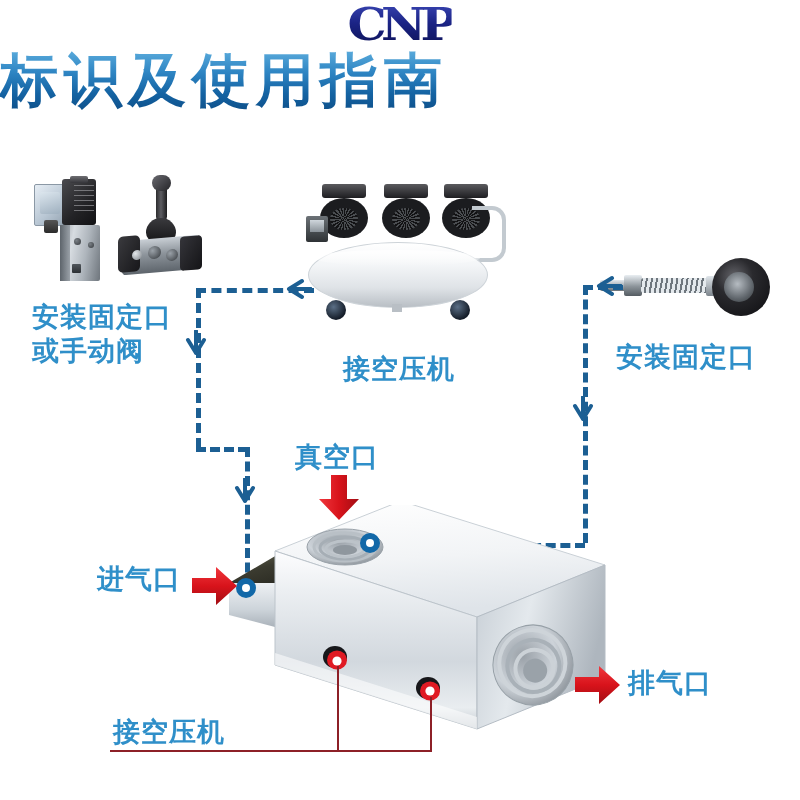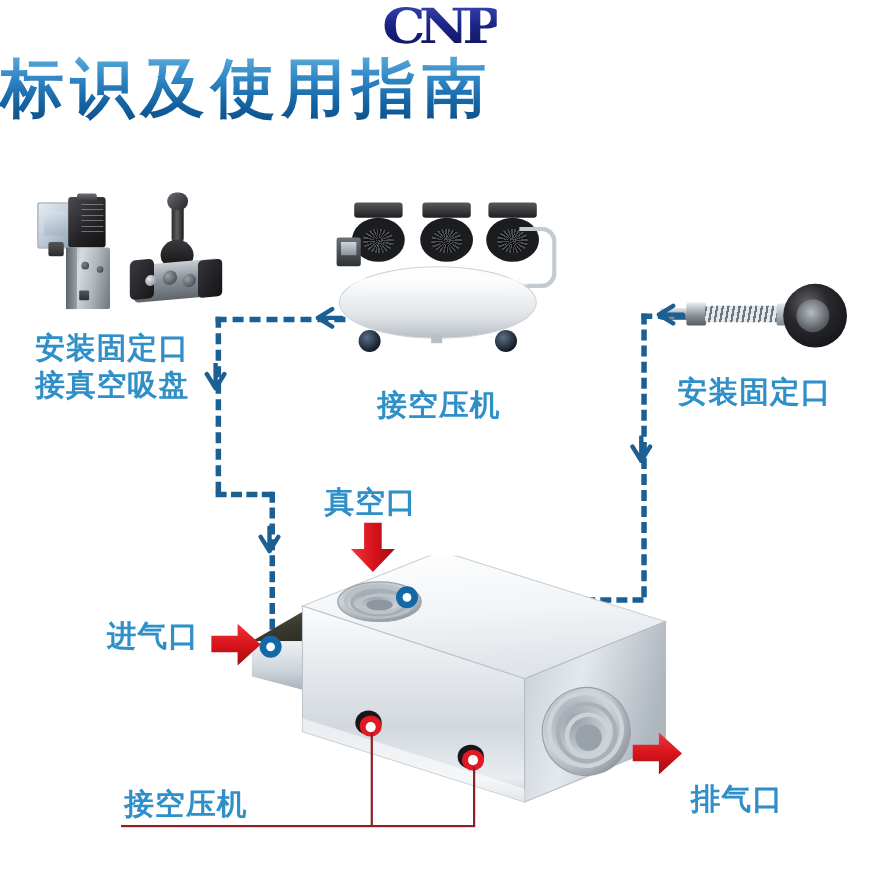--- a/index.html
+++ b/index.html
@@ -126,21 +126,21 @@
     <div style="position:absolute;left:32px;top:68px;width:13px;height:13px;border-radius:50%;
                 background:radial-gradient(circle at 35% 35%,#9aa1a8,#33373b);transform:skewY(-5deg);"></div>
     <div style="position:absolute;left:50px;top:71px;width:12px;height:12px;border-radius:50%;
                 background:radial-gradient(circle at 35% 35%,#9aa1a8,#33373b);transform:skewY(-5deg);"></div>
     <div style="position:absolute;left:16px;top:72px;width:10px;height:10px;border-radius:50%;
                 background:radial-gradient(circle at 35% 35%,#e3e7ea,#7b8187);transform:skewY(-5deg);"></div>
   </div>
 
   <div class="cap" style="left:32px;top:300px;">
     <div>安装固定口</div>
-    <div>接真空吸盘</div>
+    <div>或手动阀</div>
   </div>
 
   <div class="photo" style="left:300px;top:180px;width:205px;height:160px;">
 
     <div style="position:absolute;left:18px;top:4px;width:52px;height:58px;">
       <div style="position:absolute;left:4px;top:0;width:44px;height:14px;
                   background:linear-gradient(180deg,#5a5a5e,#1e1e21);border-radius:3px;"></div>
       <div style="position:absolute;left:2px;top:14px;width:48px;height:40px;border-radius:50%;
                   background:radial-gradient(circle at 50% 50%,#6f7478 0 8%,#1b1c1f 9% 100%);"></div>
       <div style="position:absolute;left:12px;top:24px;width:28px;height:22px;border-radius:50%;
@@ -355,17 +355,17 @@
   <svg class="redarrow" style="left:575px;top:665px;" width="46" height="40" viewBox="0 0 46 40">
     <defs>
         <linearGradient id="rde" x1="0" y1="0" x2="0" y2="1">
       <stop offset="0%" stop-color="#f0373d"></stop>
           <stop offset="50%" stop-color="#d8131b"></stop>
       <stop offset="100%" stop-color="#a20d13"></stop>
         </linearGradient>
       </defs>
     <path d="M0 12 H24 V1 L45 20 L24 39 V27 H0 Z" fill="url(#rde)"></path>
   </svg>
-  <div class="cap" style="left:628px;top:666px;margin-top:44px;">排气口</div>
+  <div class="cap" style="left:628px;top:666px;">排气口</div>
 
   <div class="cap" style="left:113px;top:715px;">接空压机</div>
 
 </div>
 
 </body></html>

